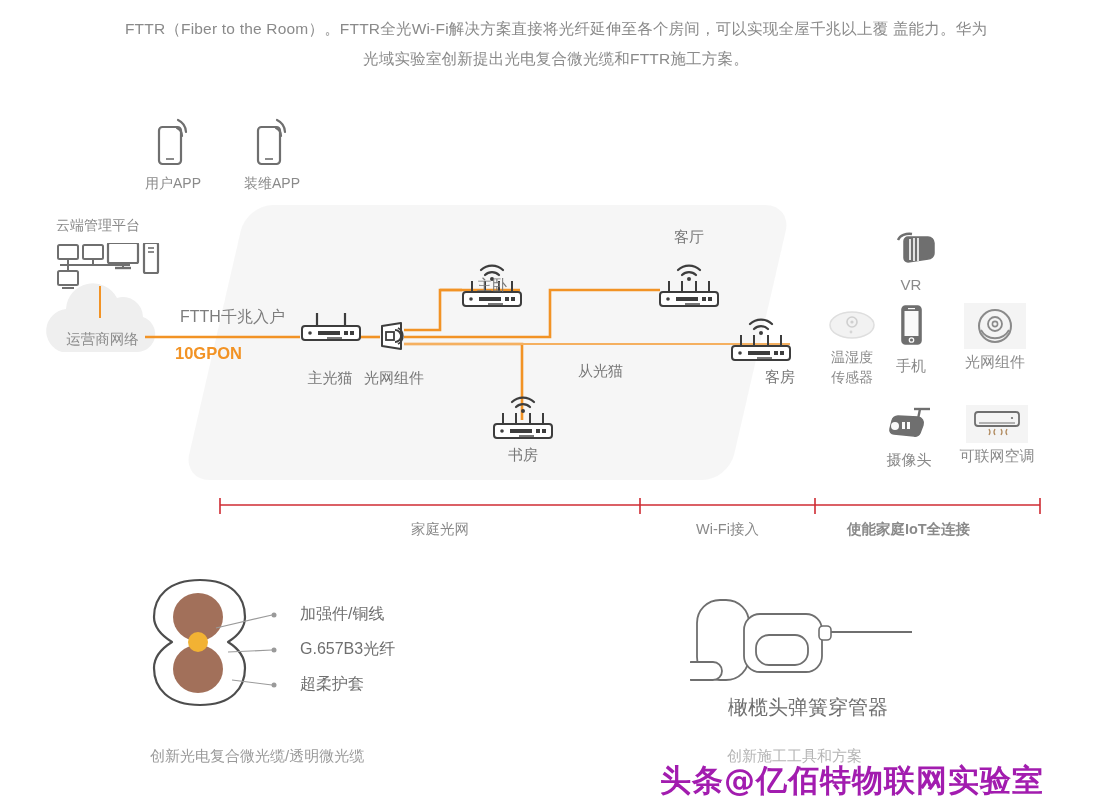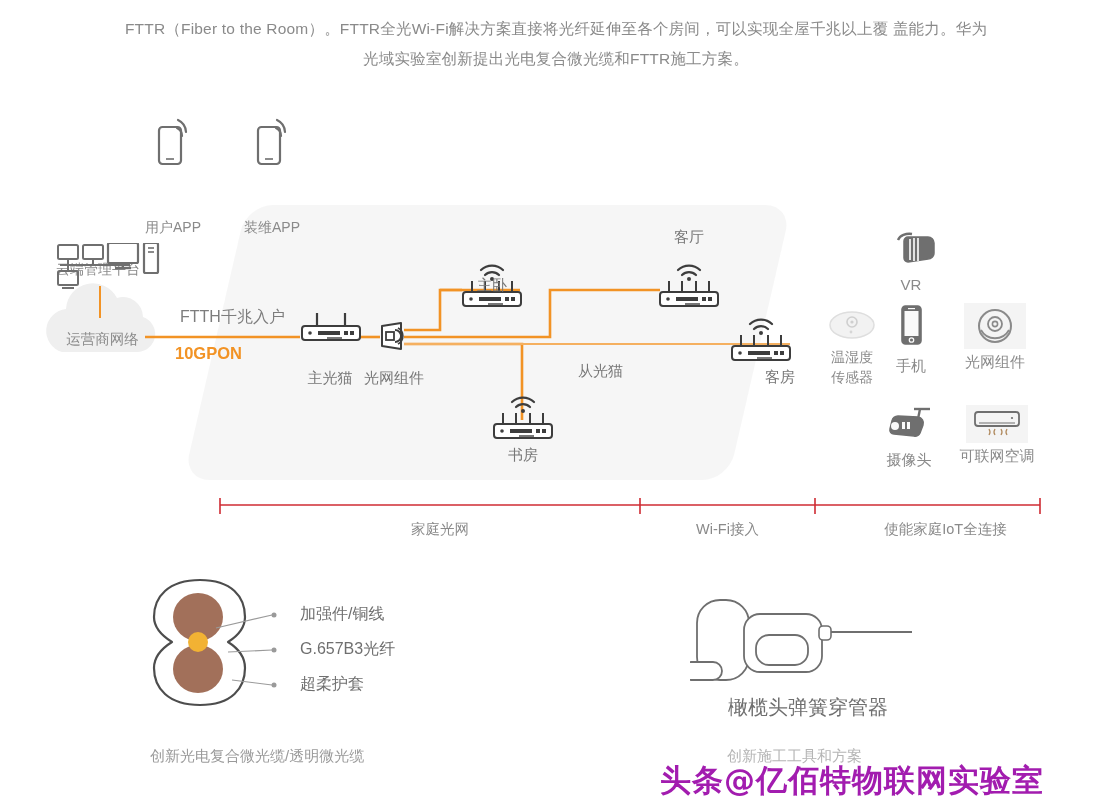--- a/index.html
+++ b/index.html
@@ -16,21 +16,21 @@
   
   #header{
     left:36px;top:14px;width:1040px;
     font-size:15.5px;line-height:30px;color:#8a8a8a;
     text-align:center;letter-spacing:.2px;
   }
   #header .l1{display:block;text-align:center;}
   #header .l2{display:block;}
 
   
-  .lbl{font-size:14px;color:#8a8a8a;white-space:nowrap;text-align:center;margin-top:44px;}
+  .lbl{font-size:14px;color:#8a8a8a;white-space:nowrap;text-align:center;}
 
   
   #room{
     left:215px;top:205px;width:545px;height:275px;
     background:#f4f4f4;
     border-radius:26px;
     transform:skewX(-13deg);
     opacity:.85;
   }
   #cloud-label{left:40px;top:330px;width:125px;font-size:14.5px;color:#8a8a8a;text-align:center;}
@@ -319,21 +319,21 @@
 
   <svg id="bracket-svg" class="abs" viewBox="0 0 870 30">
     <line x1="20" y1="15" x2="840" y2="15" stroke="#cf2b33" stroke-width="1.6"></line>
     <line x1="20" y1="8" x2="20" y2="24" stroke="#cf2b33" stroke-width="1.6"></line>
     <line x1="440" y1="8" x2="440" y2="24" stroke="#cf2b33" stroke-width="1.6"></line>
     <line x1="615" y1="8" x2="615" y2="24" stroke="#cf2b33" stroke-width="1.6"></line>
     <line x1="840" y1="8" x2="840" y2="24" stroke="#cf2b33" stroke-width="1.6"></line>
   </svg>
   <div class="brk-lbl" style="left:220px;top:520px;width:440px;">家庭光网</div>
   <div class="brk-lbl" style="left:640px;top:520px;width:175px;">Wi-Fi接入</div>
-  <div class="brk-lbl" style="left:833px;top:520px;width:225px;">使能家庭IoT全连接</div>
+  <div class="brk-lbl" style="left:796px;top:520px;width:225px;font-weight:bold;">使能家庭IoT全连接</div>
 
   <svg class="abs" style="left:140px;top:575px;" width="150" height="135" viewBox="0 0 150 135">
     <path d="M60 5
              C 92 5 105 22 105 42
              C 105 54 96 62 88 67
              C 96 72 105 80 105 93
              C 105 113 92 130 60 130
              C 28 130 14 113 14 93
              C 14 80 24 72 32 67
              C 24 62 14 54 14 42

